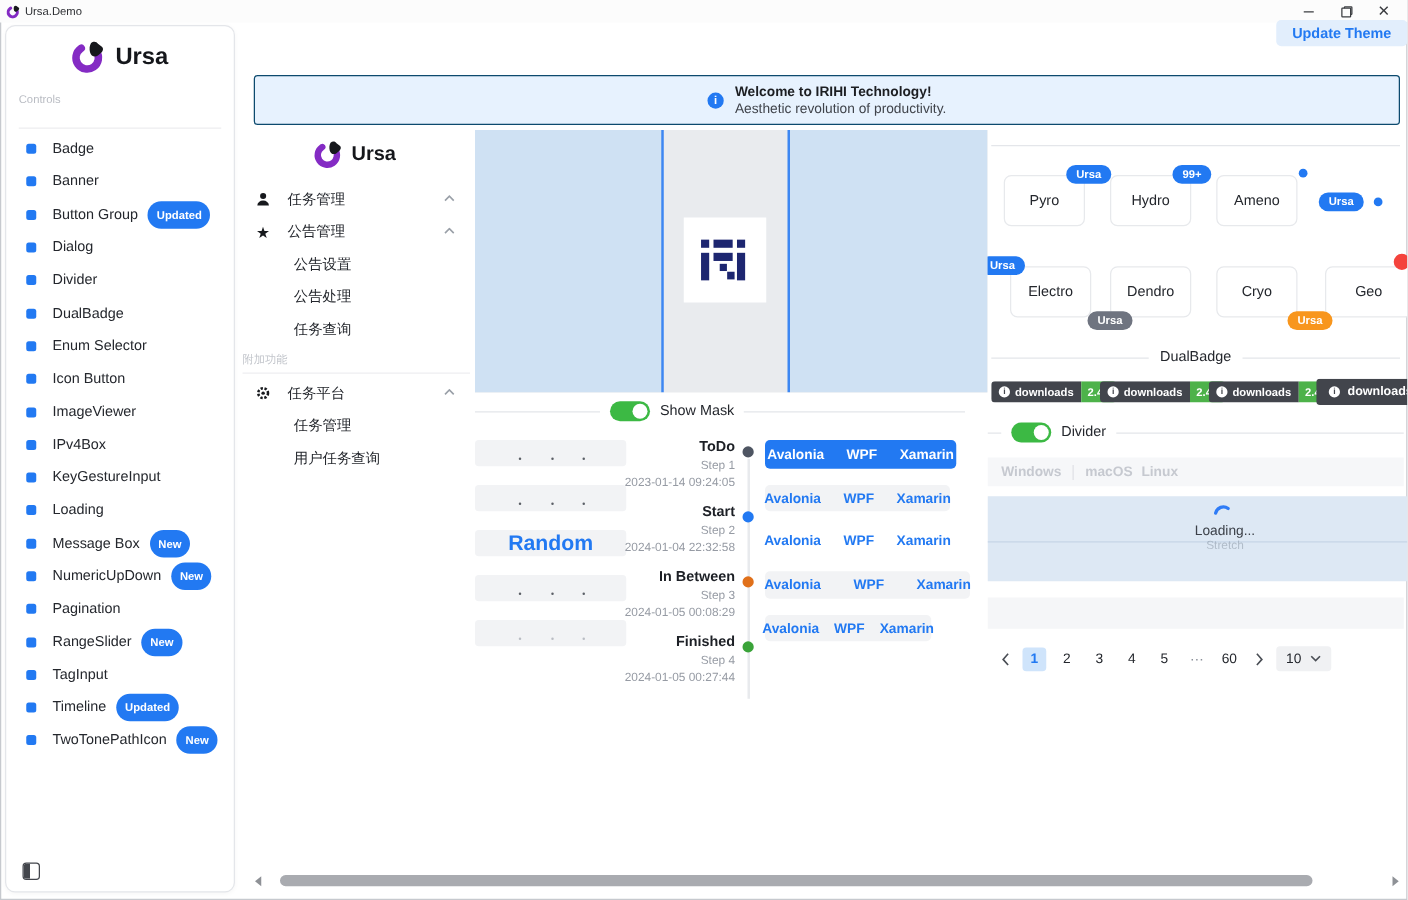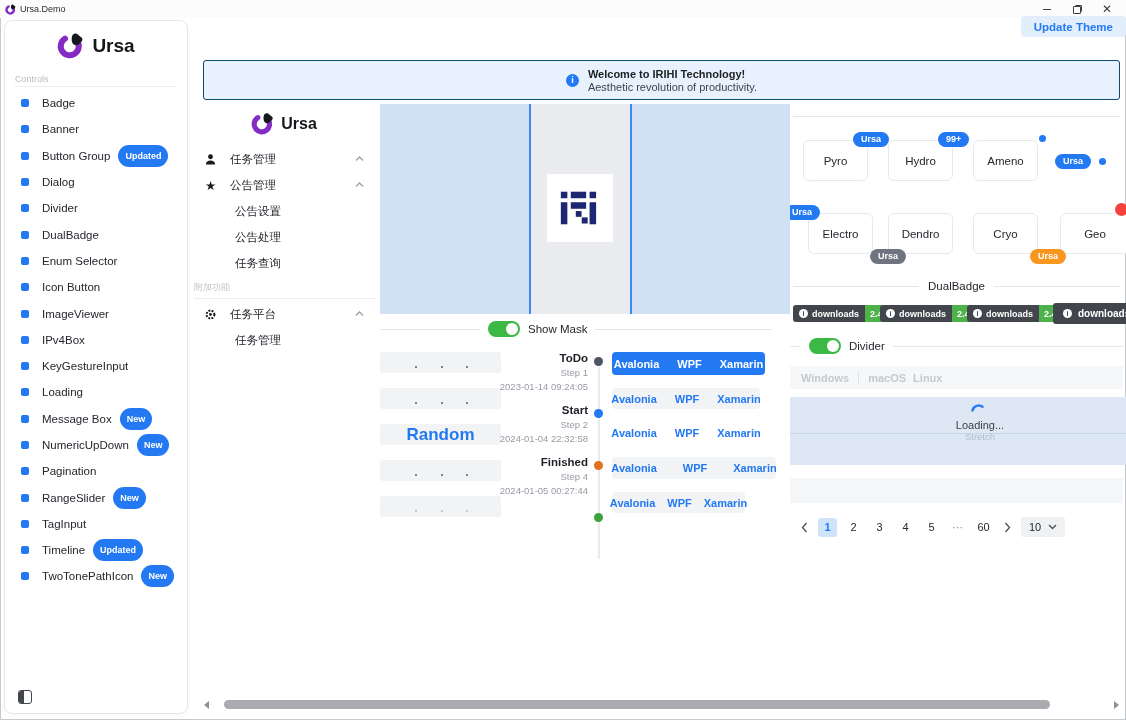--- a/index.html
+++ b/index.html
@@ -23,21 +23,21 @@
                 font-family:inherit;cursor:pointer}
 
   
   .sidebar{position:absolute;left:4px;top:20px;width:184px;height:694px;background:#fff;
            border:1px solid #e4e6ea;border-radius:8px;box-sizing:border-box;box-shadow:0 1px 4px rgba(0,0,0,.04)}
   .side-logo{display:flex;align-items:center;justify-content:center;gap:8px;padding:11px 0 9px}
   .logo-text-lg{font-size:19px;font-weight:bold;color:#15171b}
   .side-sel{margin:0 7px;height:24px;background:#e9f2fe;border-radius:4px;display:flex;align-items:center;
             font-size:11.5px;color:#1d2025}
   .bullet{flex:0 0 8px;width:8px;height:8px;border-radius:2px;background:#2279f2;margin:0 13px 0 9px}
-  .side-group{margin:6px 10px 3px;padding-bottom:2px;border-bottom:1px solid #ededf0;color:#b9bcc3;font-size:9px}
+  .side-group{margin:6px 10px 3px;padding-bottom:18px;border-bottom:1px solid #ededf0;color:#b9bcc3;font-size:9px}
   .side-item{height:26.3px;display:flex;align-items:center;font-size:11.5px;color:#24272d;padding-left:7px;cursor:pointer}
   .side-badge{margin-left:8px;background:#2279f2;color:#fff;font-size:9px;font-weight:bold;
               line-height:14px;padding:4px 7px;border-radius:999px}
   .collapse{position:absolute;left:13px;bottom:9px;width:12px;height:12px;border:1.5px solid #43464c;border-radius:3px;overflow:hidden}
   .collapse::before{content:"";position:absolute;left:0;top:0;bottom:0;width:4.5px;background:#43464c}
 
   
   .banner{position:absolute;left:203px;top:60px;width:917px;height:40px;background:#e7f2fe;
           border:1px solid #0c4a6e;border-radius:3px;box-sizing:border-box;
           display:flex;align-items:center;justify-content:center;gap:9px}
@@ -341,20 +341,21 @@
           </svg>
         </span>
       <span>任务平台</span>
       <span class="nav-chev">
           <svg width="9" height="6" viewBox="0 0 9 6">
             <polyline points="1,4.5 4.5,1 8,4.5" fill="none" stroke="#9aa0a8" stroke-width="1.3"></polyline>
           </svg>
         </span>
     </div>
     <div class="nav-item nav-child">任务管理</div>
+    <div class="nav-item nav-child">用户任务查询</div>
   </div>
 
   <div class="viewer">
     <div class="mask l"></div>
     <div class="mask r"></div>
     <div class="vline vl1"></div>
     <div class="vline vl2"></div>
     <div class="iri-box">
       <svg width="46" height="46" viewBox="0 0 24 24">
         <g fill="#1d2670">
@@ -407,20 +408,25 @@
       <div class="tl-title">ToDo</div>
       <div class="tl-sub">Step 1</div>
       <div class="tl-sub">2023-01-14 09:24:05</div>
     </div>
     <div class="tl-item">
       <div class="tl-title">Start</div>
       <div class="tl-sub">Step 2</div>
       <div class="tl-sub">2024-01-04 22:32:58</div>
     </div>
     <div class="tl-item">
+      <div class="tl-title">In Between</div>
+      <div class="tl-sub">Step 3</div>
+      <div class="tl-sub">2024-01-05 00:08:29</div>
+    </div>
+    <div class="tl-item">
       <div class="tl-title">Finished</div>
       <div class="tl-sub">Step 4</div>
       <div class="tl-sub">2024-01-05 00:27:44</div>
     </div>
   </div>
   <div class="tl-rail"></div>
   <span class="tl-dot d0"></span>
   <span class="tl-dot d1"></span>
   <span class="tl-dot d2"></span>
   <span class="tl-dot d3"></span>

